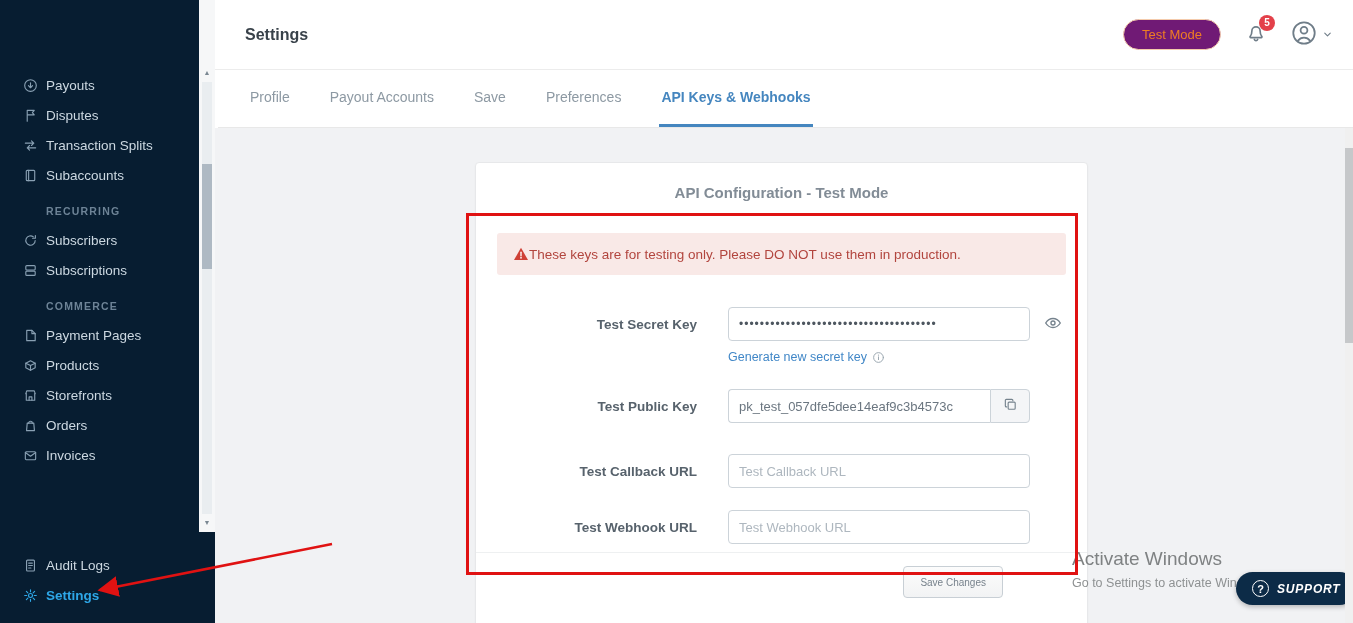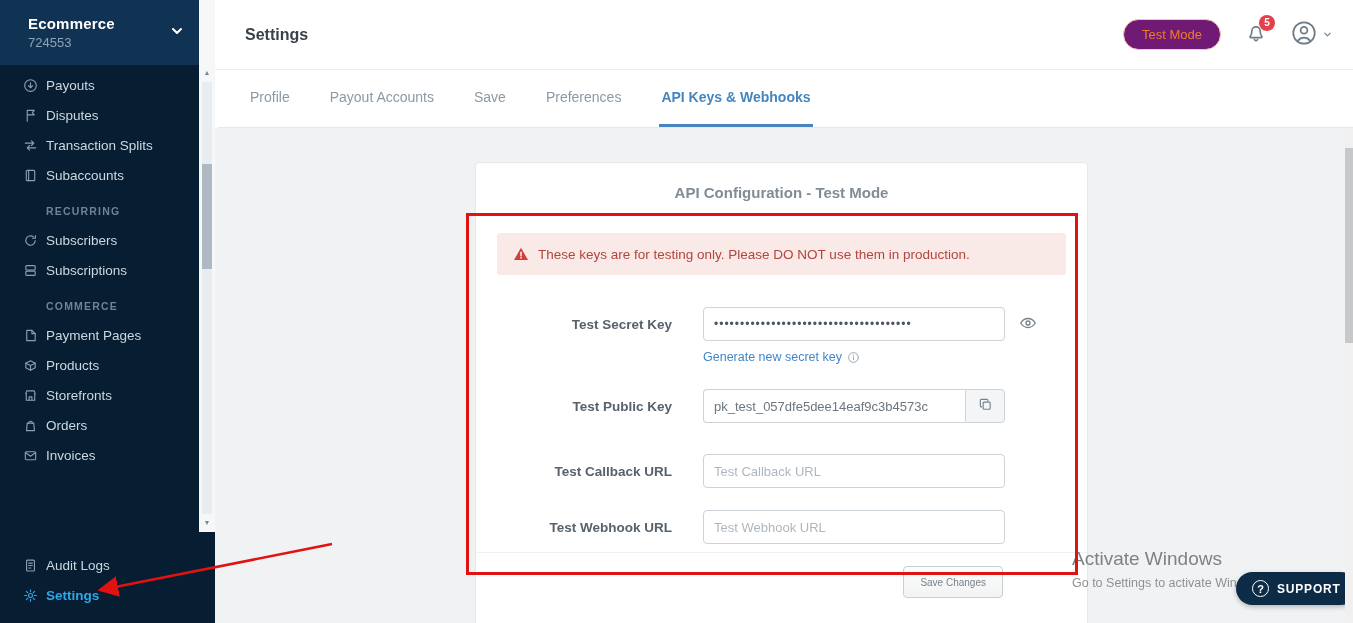--- a/index.html
+++ b/index.html
@@ -53,24 +53,24 @@
   .tab { display:flex; align-items:center; font-size:14px; color:#8d99a3; border-bottom:3px solid transparent; padding:0 2px; cursor:pointer; white-space:nowrap; }
   .tab.active { color:#4586bf; font-weight:bold; border-bottom-color:#4586bf; }
 
   .content { position:absolute; left:0; top:128px; width:1138px; height:495px; background:#f1f2f4; overflow:hidden; }
 
   
   .card { position:absolute; left:260px; top:34px; width:613px; height:470px; background:#fff;
           border:1px solid #e7e8ea; border-radius:4px; box-shadow:0 1px 2px rgba(0,0,0,.04); }
   .card-title { text-align:center; padding-top:21px; font-size:15px; font-weight:bold; color:#828c96; }
   .alert { margin:32px 21px 0; background:#f9e9e7; border-radius:3px; padding:13px 16px;
-           display:flex; align-items:center; gap:9px; }
+           display:flex; align-items:center; }
   .alert .wicon svg { width:16px; height:16px; display:block; }
   .alert-text { color:#b2453e; font-size:13.5px; }
-  .form { margin-top:32px; }
+  .form { margin-top:32px;margin-left:25px; }
   .frow { display:flex; align-items:center; }
   .flabel { width:196px; text-align:right; margin-right:31px; color:#57626c; font-size:13.5px; font-weight:bold; }
   .finput { width:302px; height:34px; border:1px solid #ccd3d9; border-radius:4px; padding:0 10px;
             font-size:13px; color:#6b7680; background:#fff; font-family:"Liberation Sans", sans-serif; outline:none; }
   .finput::placeholder { color:#aeb7bf; }
   .masked { font-size:12px; letter-spacing:1px; color:#4d565f; }
   .eye-btn { background:none; border:none; margin-left:14px; cursor:pointer; display:inline-flex; }
   .eye-btn svg { width:18px; height:18px; fill:none; stroke:#75828d; stroke-width:1.2; stroke-linecap:round; stroke-linejoin:round; }
   .link-row { margin-left:227px; margin-top:9px; display:flex; align-items:center; gap:5px; }
   .gen-link { color:#4187c7; font-size:12.5px; text-decoration:none; cursor:pointer; }
@@ -92,42 +92,31 @@
                z-index:30; pointer-events:none; }
   .anno-arrow { position:absolute; left:70px; top:528px; width:280px; height:80px; z-index:40; pointer-events:none; }
   .watermark { position:absolute; left:1072px; top:548px; z-index:5; pointer-events:none; }
   .wm1 { font-size:19px; color:#7f8283; }
   .wm2 { font-size:12.5px; color:#8e9192; margin-top:6px; }
   .support { position:absolute; left:1236px; top:572px; height:33px; z-index:10; display:flex; align-items:center; gap:8px;
              padding:0 16px; border:none; border-radius:17px; background:#0c2b47; color:#fff; cursor:pointer;
              box-shadow:0 2px 5px rgba(0,0,0,.25); font-family:"Liberation Sans", sans-serif; }
   .support .q { width:17px; height:17px; border:1.5px solid #fff; border-radius:50%; font-size:11px; font-weight:bold;
                 display:flex; align-items:center; justify-content:center; }
-  .support .slbl { font-size:12px; font-weight:bold; letter-spacing:.8px; }
+  .support .slbl { font-size:12px; font-weight:bold; letter-spacing:.8px;font-style:italic; }
   .page-scrollbar { position:absolute; right:0; top:128px; width:8px; height:495px; background:#f0f0f0; z-index:50; }
   .page-thumb { position:absolute; top:20px; left:0; width:8px; height:195px; background:#c6c8ca; cursor:grab; }
 </style>
 </head>
 <body>
 
 <div class="stage">
 
   <aside class="sidebar">
 
-    <div class="biz">
-      <div>
-        <div class="biz-name">Ecommerce</div>
-        <div class="biz-id">724553</div>
-      </div>
-      <span class="biz-chev">
-        <svg viewBox="0 0 16 16">
-            <path d="m4 6 4 4 4-4"></path>
-          </svg>
-      </span>
-    </div>
 
     <nav class="side-list">
 
       <div class="side-item">
         <span class="sicon">
             <svg viewBox="0 0 16 16">
               <circle cx="8" cy="8" r="6.2"></circle>
               <path d="M8 5v5M5.8 8.2 8 10.4l2.2-2.2"></path>
             </svg>
           </span>

